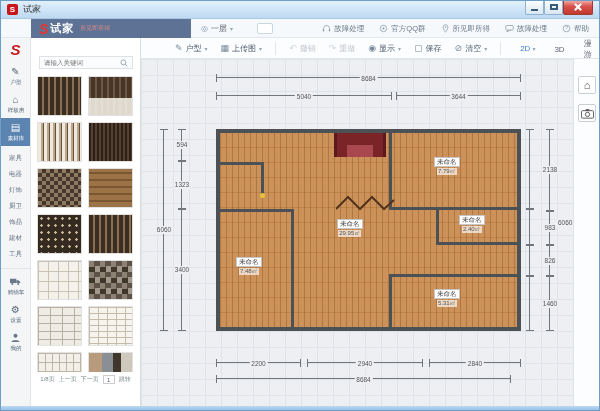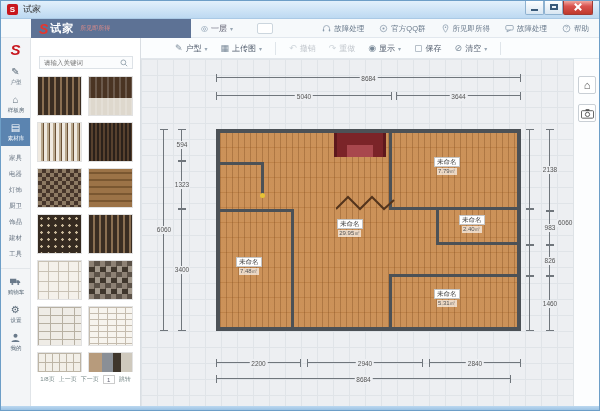--- a/index.html
+++ b/index.html
@@ -201,20 +201,32 @@
     <div class="tbtn">
       <span class="tic">▢</span>
       <span>保存</span>
     </div>
     <div class="tbtn">
       <span class="tic">⊘</span>
       <span>清空</span>
       <span class="caret">▾</span>
     </div>
     <i class="vdiv"></i>
+    <div class="vtabs">
+      <div class="vtab active">
+        <span>2D</span>
+        <span class="caret">▾</span>
+      </div>
+      <div class="vtab">
+          <span>3D</span>
+        </div>
+      <div class="vtab">
+          <span>漫游</span>
+        </div>
+    </div>
   </div>
 
   <div class="sidebar">
     <span class="slogo">S</span>
     <div class="side-item">
       <span class="sic">✎</span>
       <span class="slab">户型</span>
     </div>
     <div class="side-item">
       <span class="sic">⌂</span>

